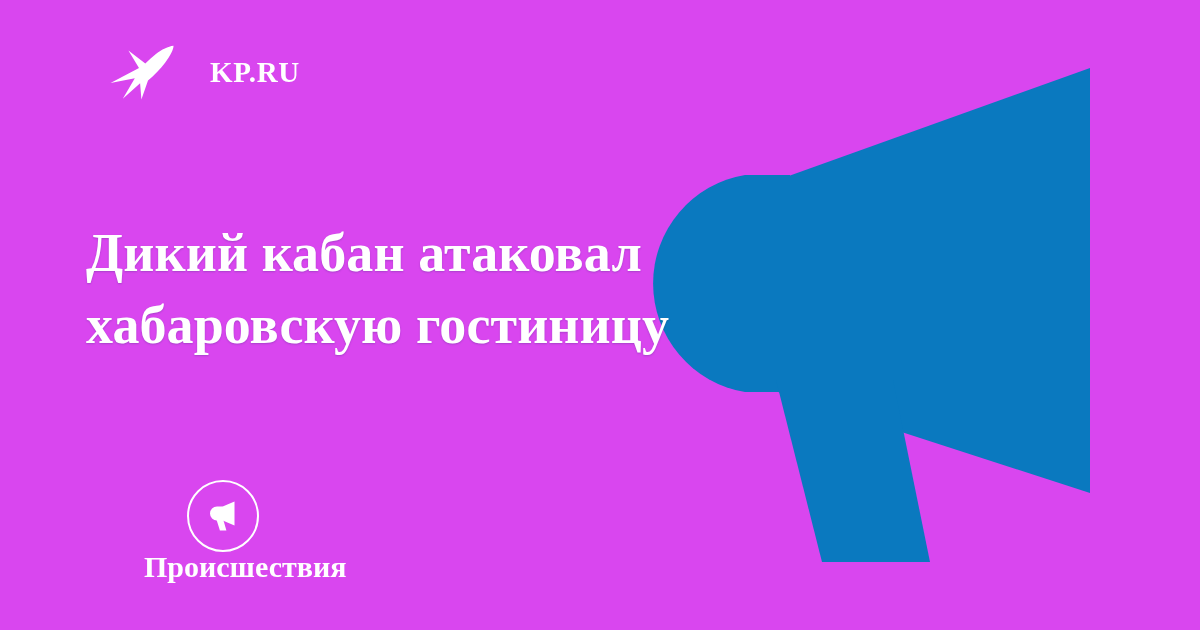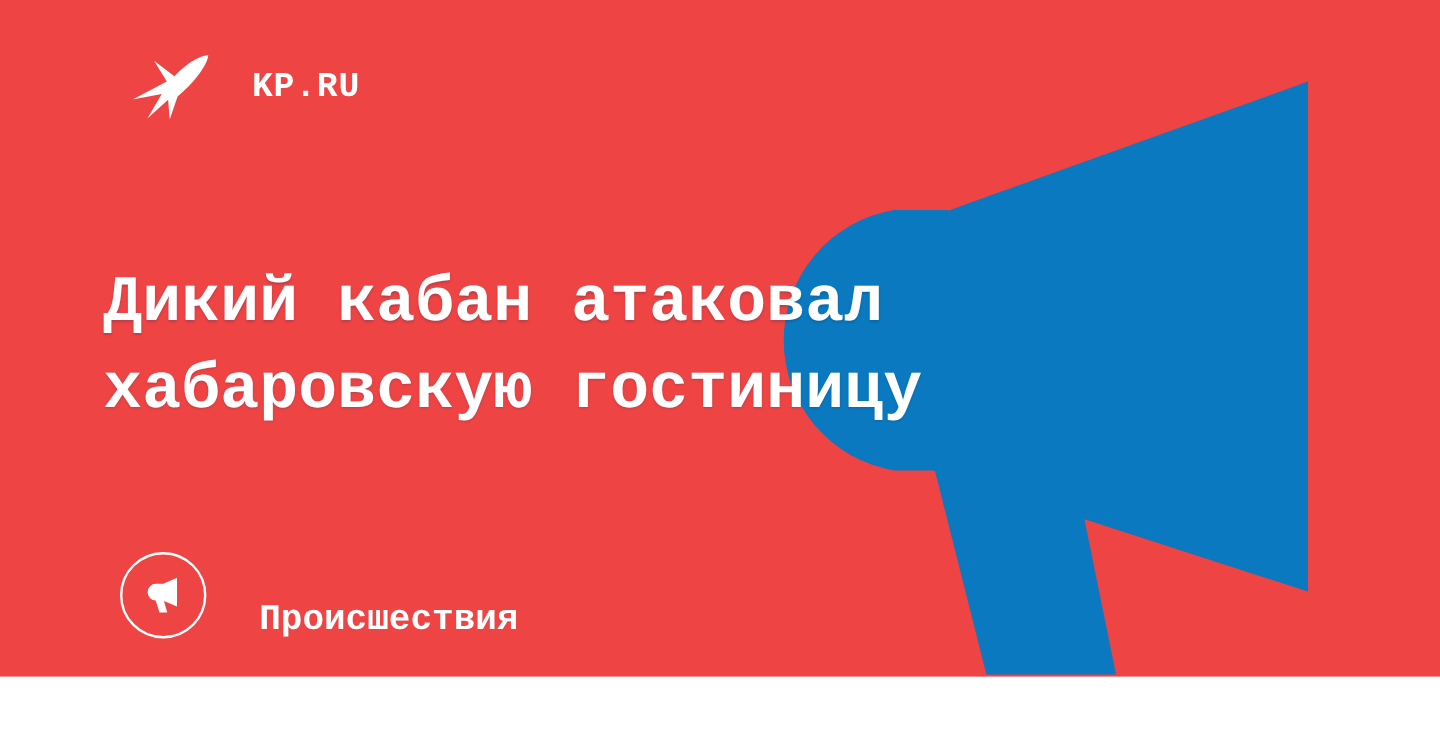--- a/index.html
+++ b/index.html
@@ -4,24 +4,24 @@
 <title>KP.RU news card</title>
 <style>
   html, body {
     margin: 0;
     padding: 0;
     background: #ffffff;
   }
   #card {
     position: relative;
     width: 1200px;
-    height: 564px;
+    height: 630px;
     overflow: hidden;
-    background: #ef4444;
-    font-family: Liberation Mono, monospace;
+    background: #d946ef;
+    font-family: Liberation Serif, serif;
     -webkit-font-smoothing: antialiased;
   }
 
   
   #watermark {
     position: absolute;
     left: 0;
     top: 0;
     width: 1200px;
     height: 630px;
@@ -65,24 +65,25 @@
     font-weight: bold;
     line-height: 1.33;
     letter-spacing: 0.1px;
     text-shadow: 0 1px 2px rgba(0, 40, 80, 0.22);
   }
 
   
   #category {
     position: absolute;
     left: 100px;
-    top: 460px;
+    top: 480px;
     display: flex;
-    align-items: flex-end;
+    align-items: center;
     height: 72px;
+    flex-direction: column;
   }
   #category-icon-circle {
     position: relative;
     width: 72px;
     height: 72px;
     flex: 0 0 auto;
     border-radius: 50%;
     border: 2px solid #ffffff;
     box-sizing: border-box;
   }

